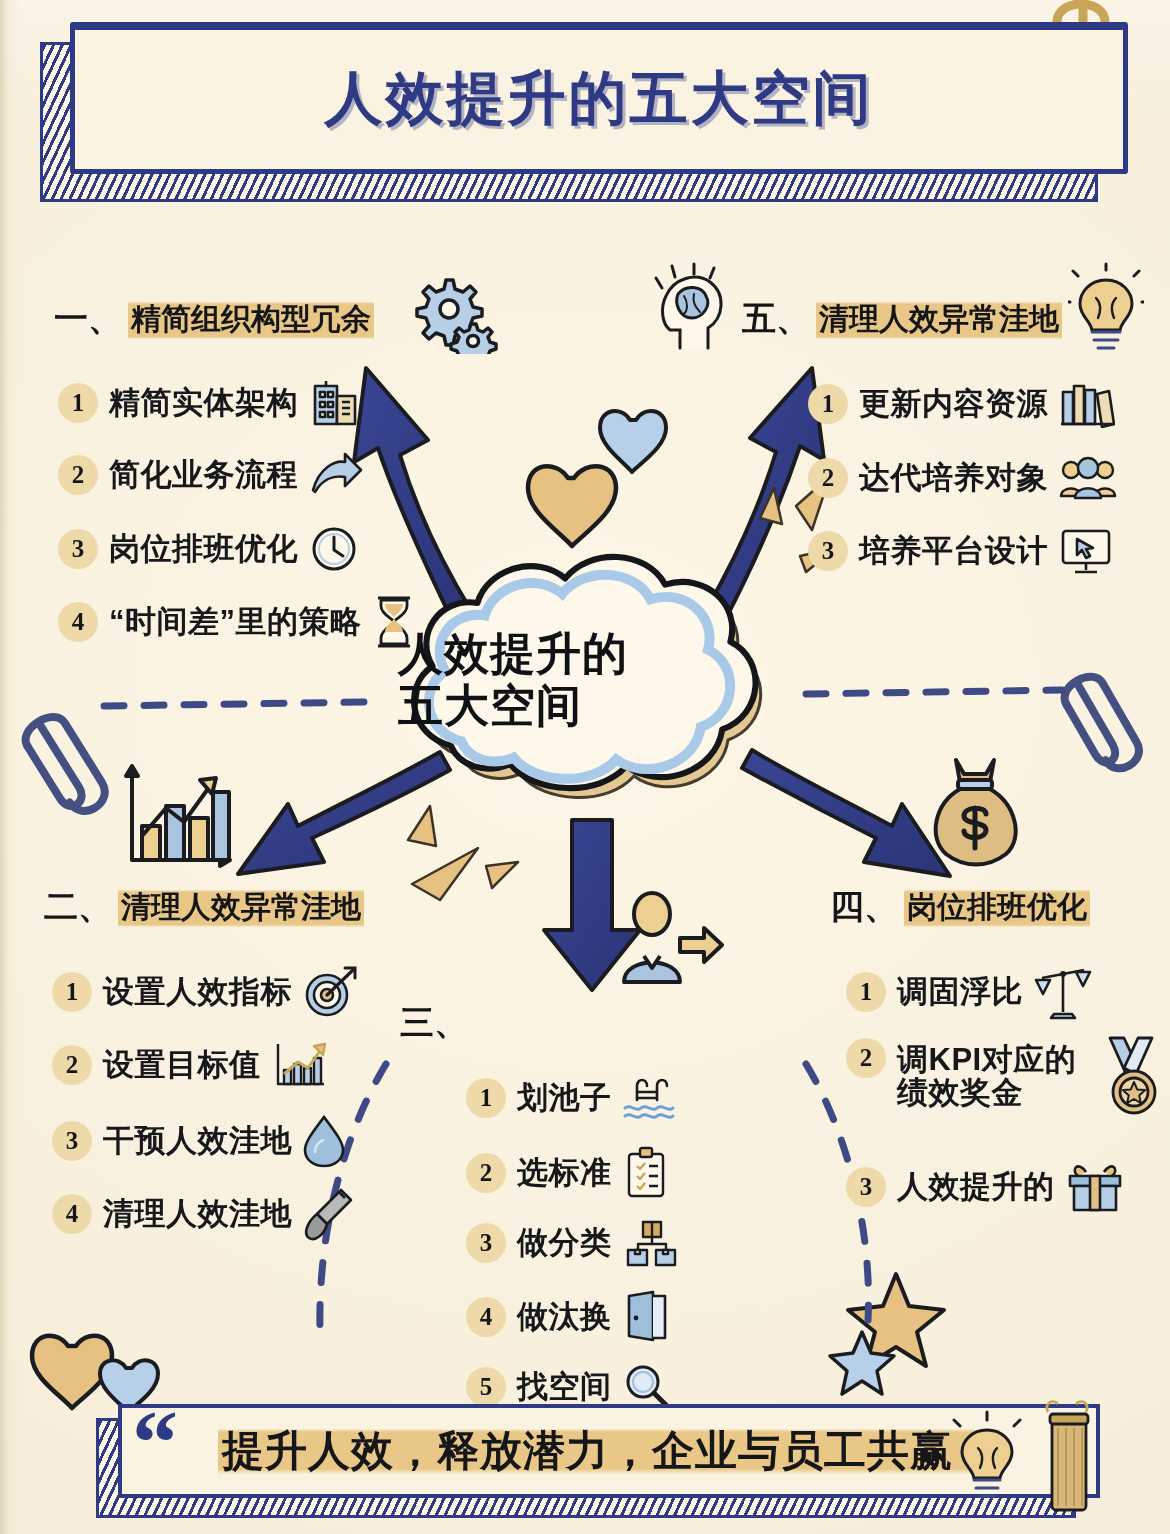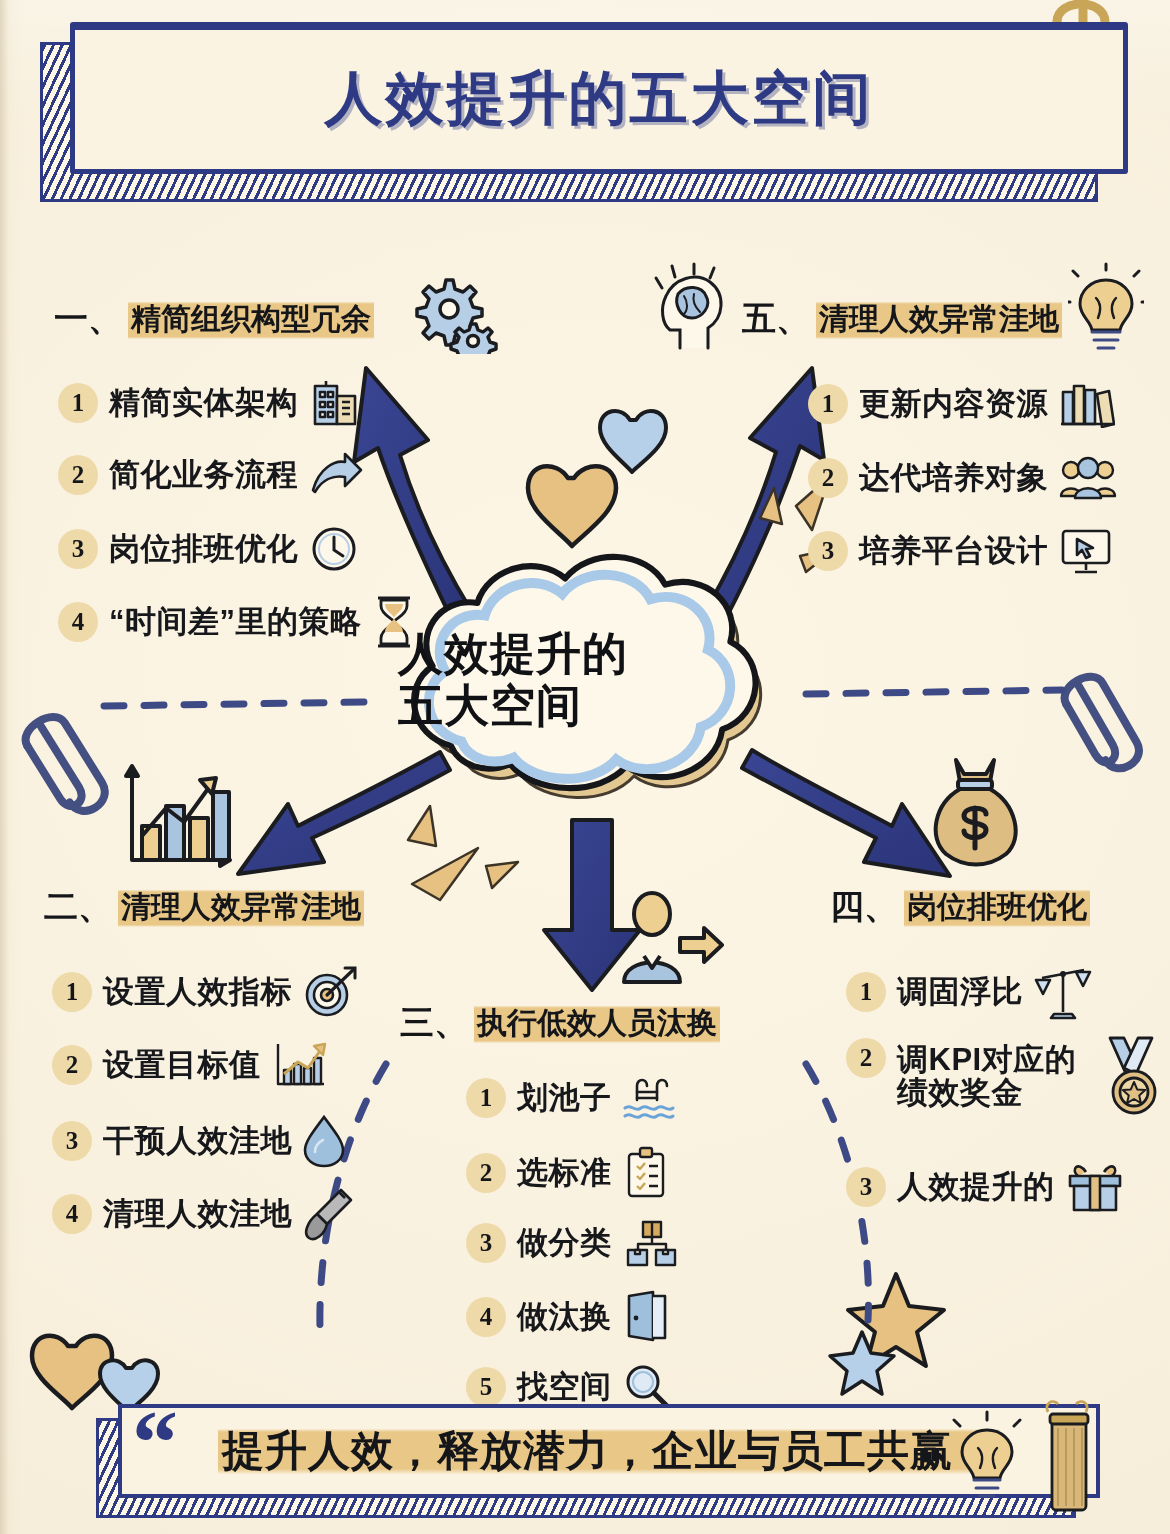--- a/index.html
+++ b/index.html
@@ -422,21 +422,20 @@
       <ellipse cx="38" cy="24" rx="18" ry="21" fill="#eecf92"></ellipse>
       <path d="M10 92 c0 -26 56 -26 56 0 Z" fill="#a9c4de"></path>
       <path d="M30 66 l8 12 l8 -12" fill="#fdf8ea" stroke="none"></path>
       <path d="M30 66 l8 12 l8 -12" fill="none"></path>
       <path d="M66 48 h24 v-10 l18 17 l-18 17 v-10 h-24 Z" fill="#eecf92"></path>
     </g>
   </svg>
 
   <div class="sec-head" style="left:400px; top:1000px;">
     <span class="num">三、</span>
-    <span class="hl">执行低效人员汰换</span>
   </div>
 
   <div class="item" style="left:466px; top:1074px;">
     <span class="badge">1</span>
     <span class="item-label">划池子</span>
     <svg class="ic" width="56" height="48" viewBox="0 0 56 48">
       <g stroke="#1b1c20" stroke-width="2.6" fill="none" stroke-linecap="round">
         <path d="M14 26 V12 c0 -8 10 -8 10 0"></path>
         <path d="M34 26 V12 c0 -8 10 -8 10 0"></path>
         <path d="M14 18 h20 M14 24 h20"></path>

